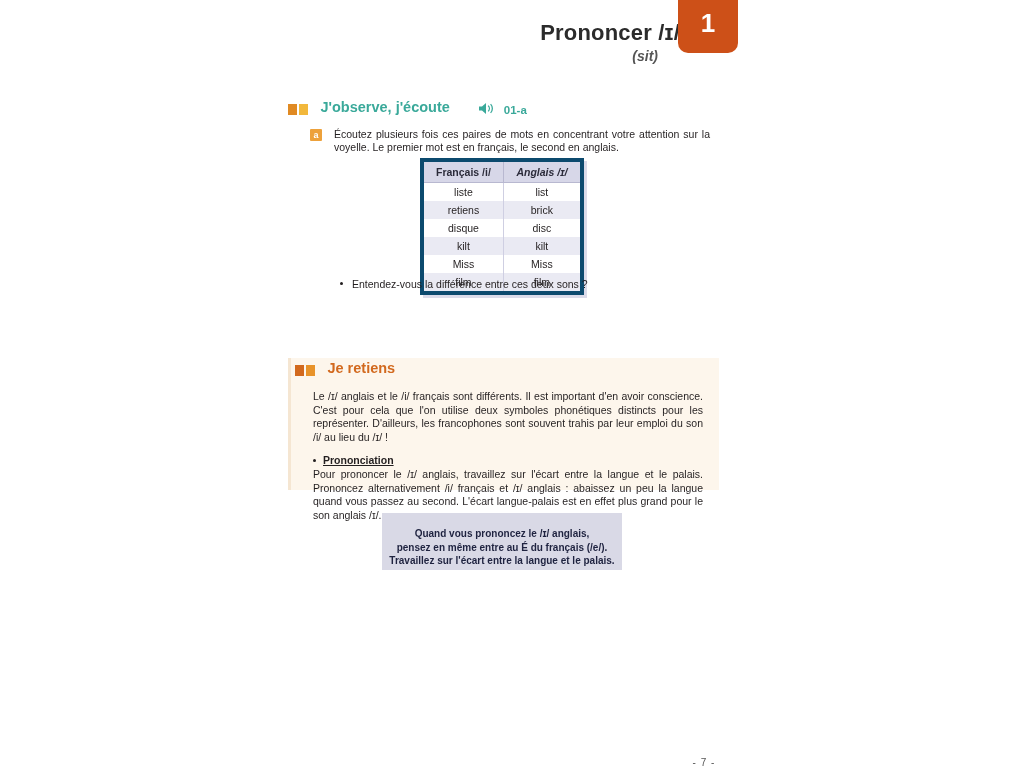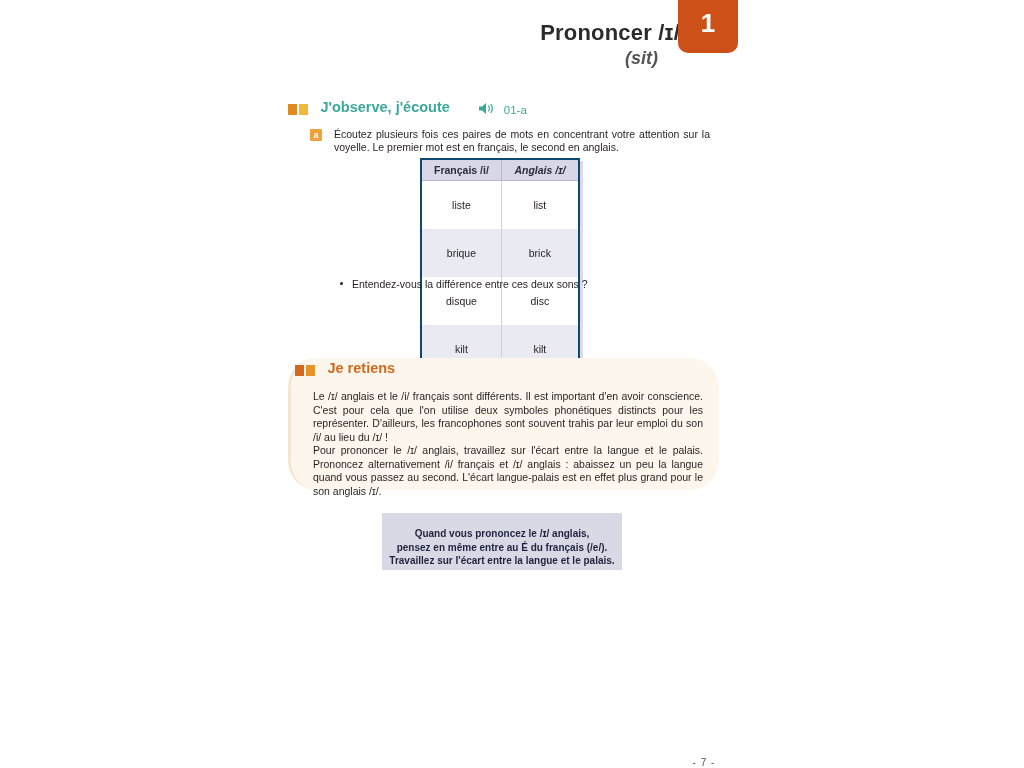--- a/index.html
+++ b/index.html
@@ -52,21 +52,21 @@
     text-align: right;
   }
   .title-main {
     font-size: 22px;
     font-weight: bold;
     color: #2b2b2b;
     letter-spacing: 0.2px;
     font-family: "Liberation Sans", sans-serif;
   }
   .title-sub {
-    font-size: 18px;
+    font-size: 14px;
     font-style: italic;
     font-weight: bold;
     color: #555555;
     margin-top: 2px;
     padding-right: 22px;
   }
 
   
   .quotes {
     display: inline-block;
@@ -108,21 +108,21 @@
     top: 1px;
   }
   .spk-icon {
     display: inline-block;
     vertical-align: middle;
     margin-right: 4px;
   }
   .audio-label {
     display: inline-block;
     font-size: 11.5px;
-    font-weight: normal;
+    font-weight: bold;
     color: #3aa99a;
     vertical-align: middle;
   }
 
   
   .exercise-a {
     position: absolute;
     left: 310px;
     top: 128px;
     width: 400px;
@@ -151,40 +151,40 @@
   }
 
   
   .word-table-wrap {
     position: absolute;
     left: 420px;
     top: 158px;
   }
   .word-table {
     border-collapse: collapse;
-    border: 2px solid #0c4a6e;
+    border: 4px solid #0c4a6e;
     box-shadow: 3px 3px 0 0 rgba(190,190,215,0.55);
     background: #4c1d95;
   }
   .word-table th {
     background: #d7d7e8;
     font-size: 10.5px;
     font-weight: bold;
     color: #2b2b3a;
     padding: 4px 12px;
     text-align: center;
     border-right: 1px solid #b8b8d0;
     border-bottom: 1px solid #b8b8d0;
     white-space: nowrap;
   }
   .word-table th:last-child { border-right: none; font-style: italic; }
   .word-table td {
     font-size: 10.5px;
     color: #231f20;
-    padding: 18px 12px;
+    padding: 3px 12px;
     text-align: center;
     border-right: 1px solid #cfcfe2;
     white-space: nowrap;
     min-width: 52px;
     margin-left: 44px;
   }
   .word-table td:last-child { border-right: none; }
   .word-table tr.odd td { background: #ffffff; }
   .word-table tr.even td { background: #eaeaf3; }
 
@@ -215,21 +215,20 @@
 
   
   .retiens-box {
     position: absolute;
     left: 288px;
     top: 358px;
     width: 428px;
     height: 132px;
     background: #fdf6ec;
     border-left: 3px solid #f5e6d2;
-    border-radius: 29px;
   }
   .retiens-header {
     position: absolute;
     left: 4px;
     top: 2px;
   }
   .retiens-title {
     display: inline-block;
     font-size: 14.5px;
     font-weight: bold;
@@ -345,21 +344,21 @@
           <th>Français  /i/</th>
           <th>Anglais /ɪ/</th>
         </tr>
       </thead>
       <tbody>
         <tr class="odd">
           <td>liste</td>
           <td>list</td>
         </tr>
         <tr class="even">
-          <td>brique</td>
+          <td>retiens</td>
           <td>brick</td>
         </tr>
         <tr class="odd">
           <td>disque</td>
           <td>disc</td>
         </tr>
         <tr class="even">
           <td>kilt</td>
           <td>kilt</td>
         </tr>
@@ -384,20 +383,23 @@
 
   <div class="retiens-box">
     <div class="retiens-header">
       <span class="quotes">
         <span class="q-dark2"></span><span class="q-light2"></span>
       </span>
       <span class="retiens-title">Je retiens</span>
     </div>
     <div class="retiens-body">
       <div class="retiens-para">Le /ɪ/ anglais et le /i/ français sont différents. Il est important d'en avoir conscience. C'est pour cela que l'on utilise deux symboles phonétiques distincts pour les représenter. D'ailleurs, les francophones sont souvent trahis par leur emploi du son /i/ au lieu du /ɪ/ !</div>
+      <div class="retiens-sub">
+        <span class="dot"></span><span class="lbl">Prononciation</span>
+      </div>
       <div class="retiens-para">Pour prononcer le /ɪ/ anglais, travaillez sur l'écart entre la langue et le palais. Prononcez alternativement /i/ français et /ɪ/ anglais : abaissez un peu la langue quand vous passez au second. L'écart langue-palais est en effet plus grand pour le son anglais /ɪ/.</div>
     </div>
   </div>
 
   <div class="tip-box">
     <div class="tip-line">Quand vous prononcez le /ɪ/ anglais,</div>
     <div class="tip-line">pensez en même entre au É du français (/e/).</div>
     <div class="tip-line">Travaillez sur l'écart entre la langue et le palais.</div>
   </div>
 

